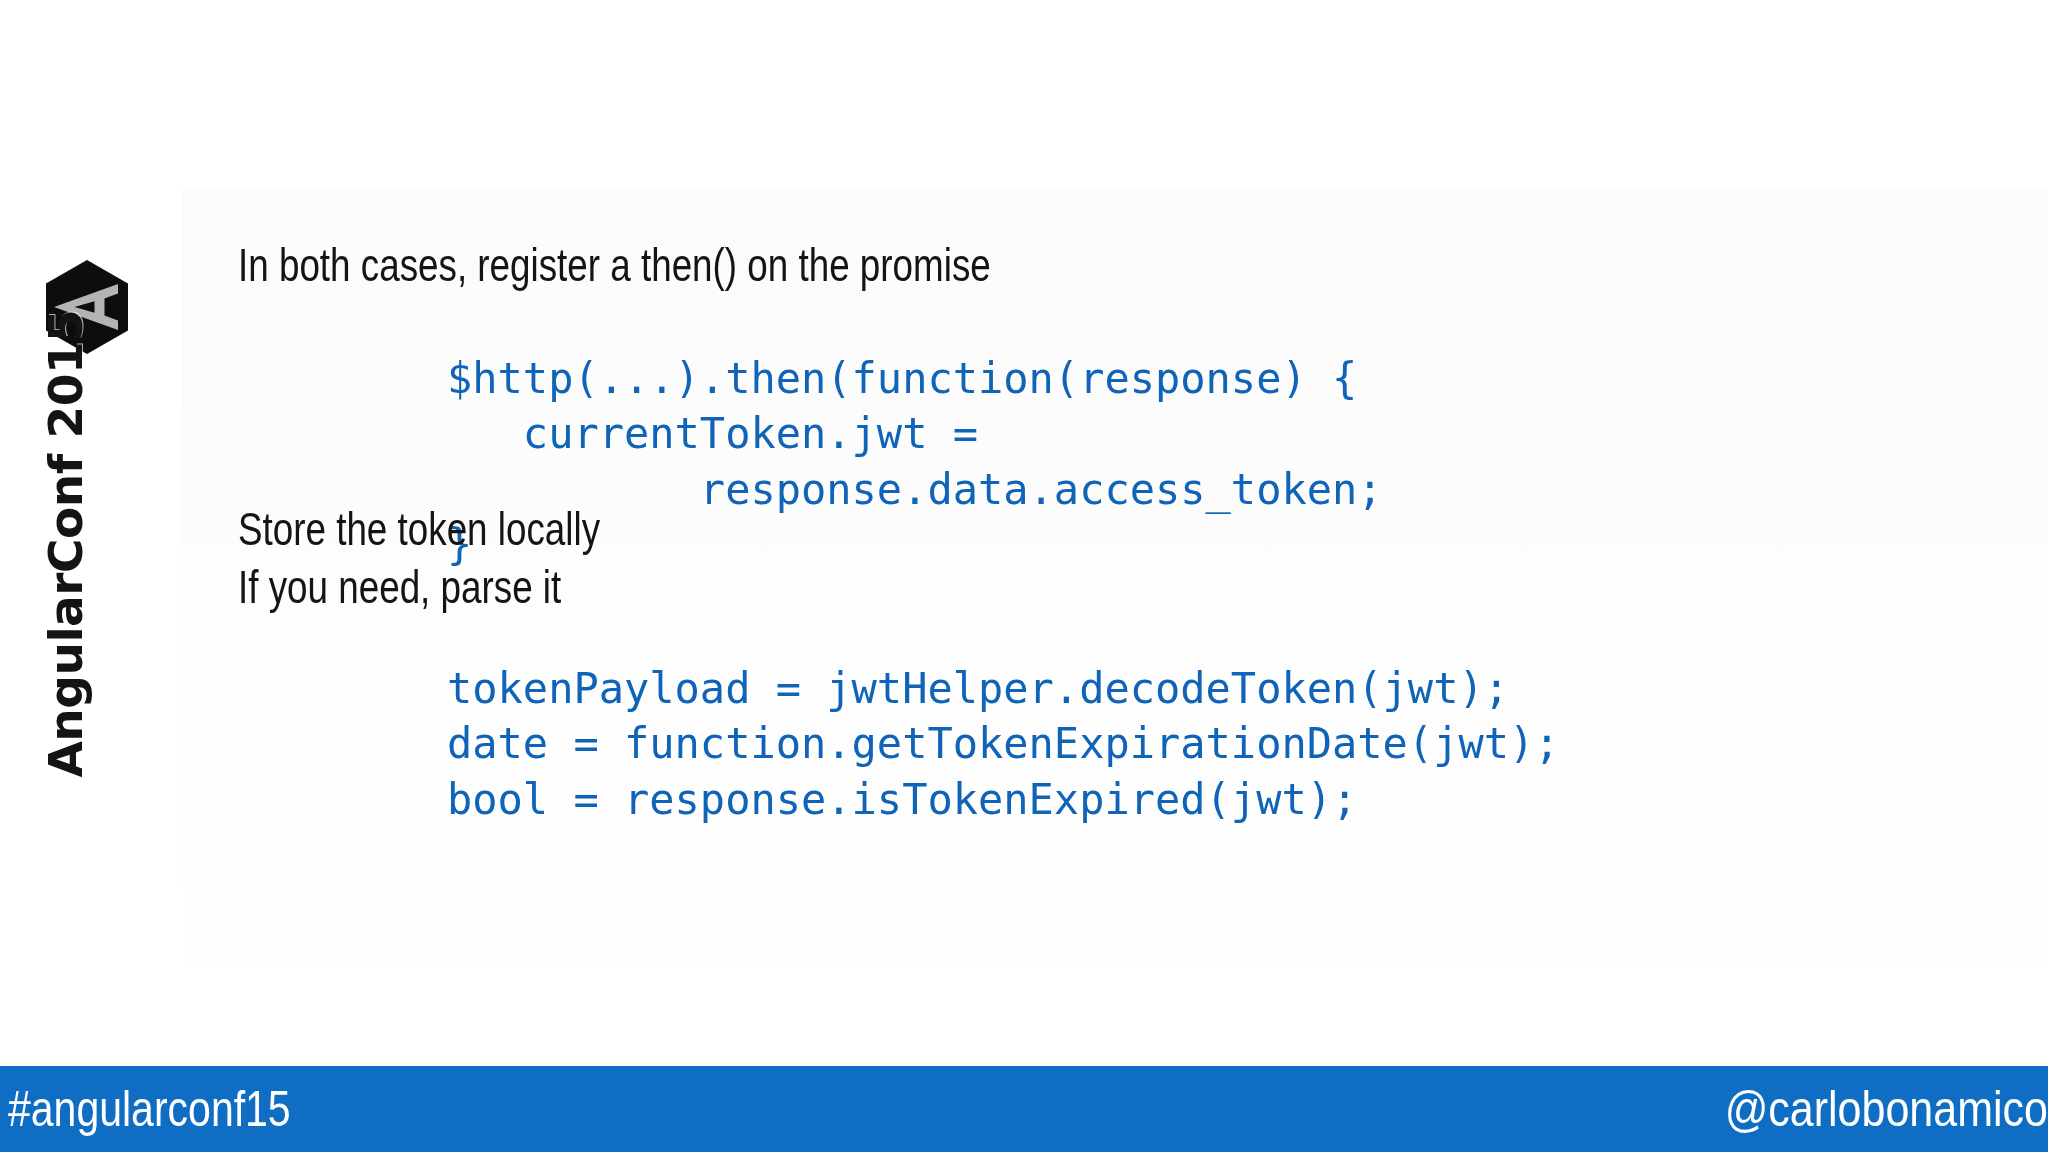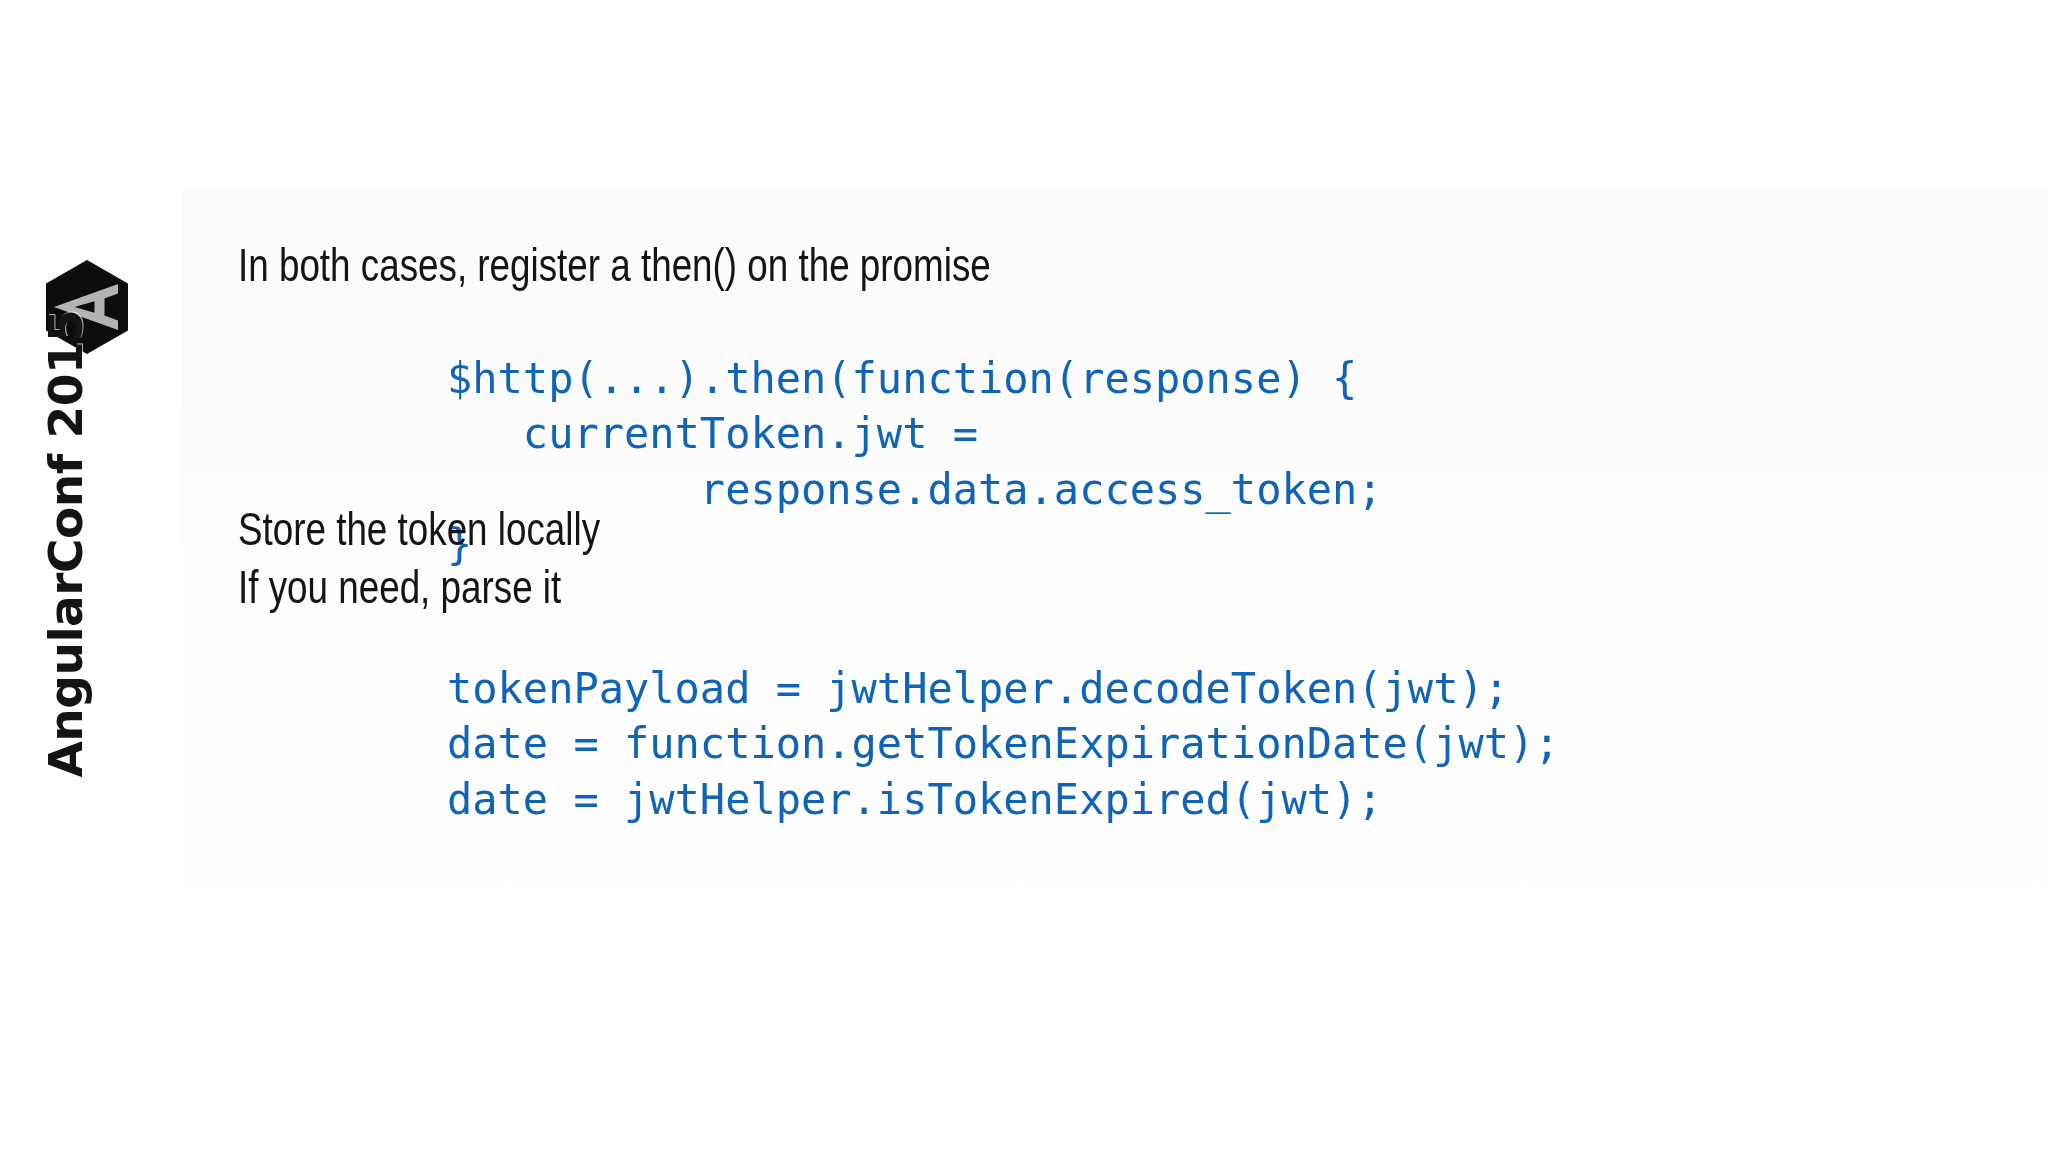--- a/index.html
+++ b/index.html
@@ -183,18 +183,22 @@
 <span>   currentToken.jwt =</span>
 <span>          response.data.access_token;</span>
 <span>}</span></div>
 
     <div class="body-line bl-2">Store the token locally</div>
 
     <div class="body-line bl-3">If you need, parse it</div>
 
     <div class="code-block code-2"><span>tokenPayload = jwtHelper.decodeToken(jwt);</span>
 <span>date = function.getTokenExpirationDate(jwt);</span>
-<span>date = jwtHelper.isTokenExpired(jwt);</span></div>
+<span>bool = response.isTokenExpired(jwt);</span></div>
 
   </div>
 
+  <div class="footer">
+    <div class="footer-left">#angularconf15</div>
+    <div class="footer-right">@carlobonamico</div>
+  </div>
 
 </div>
 
 </body></html>

